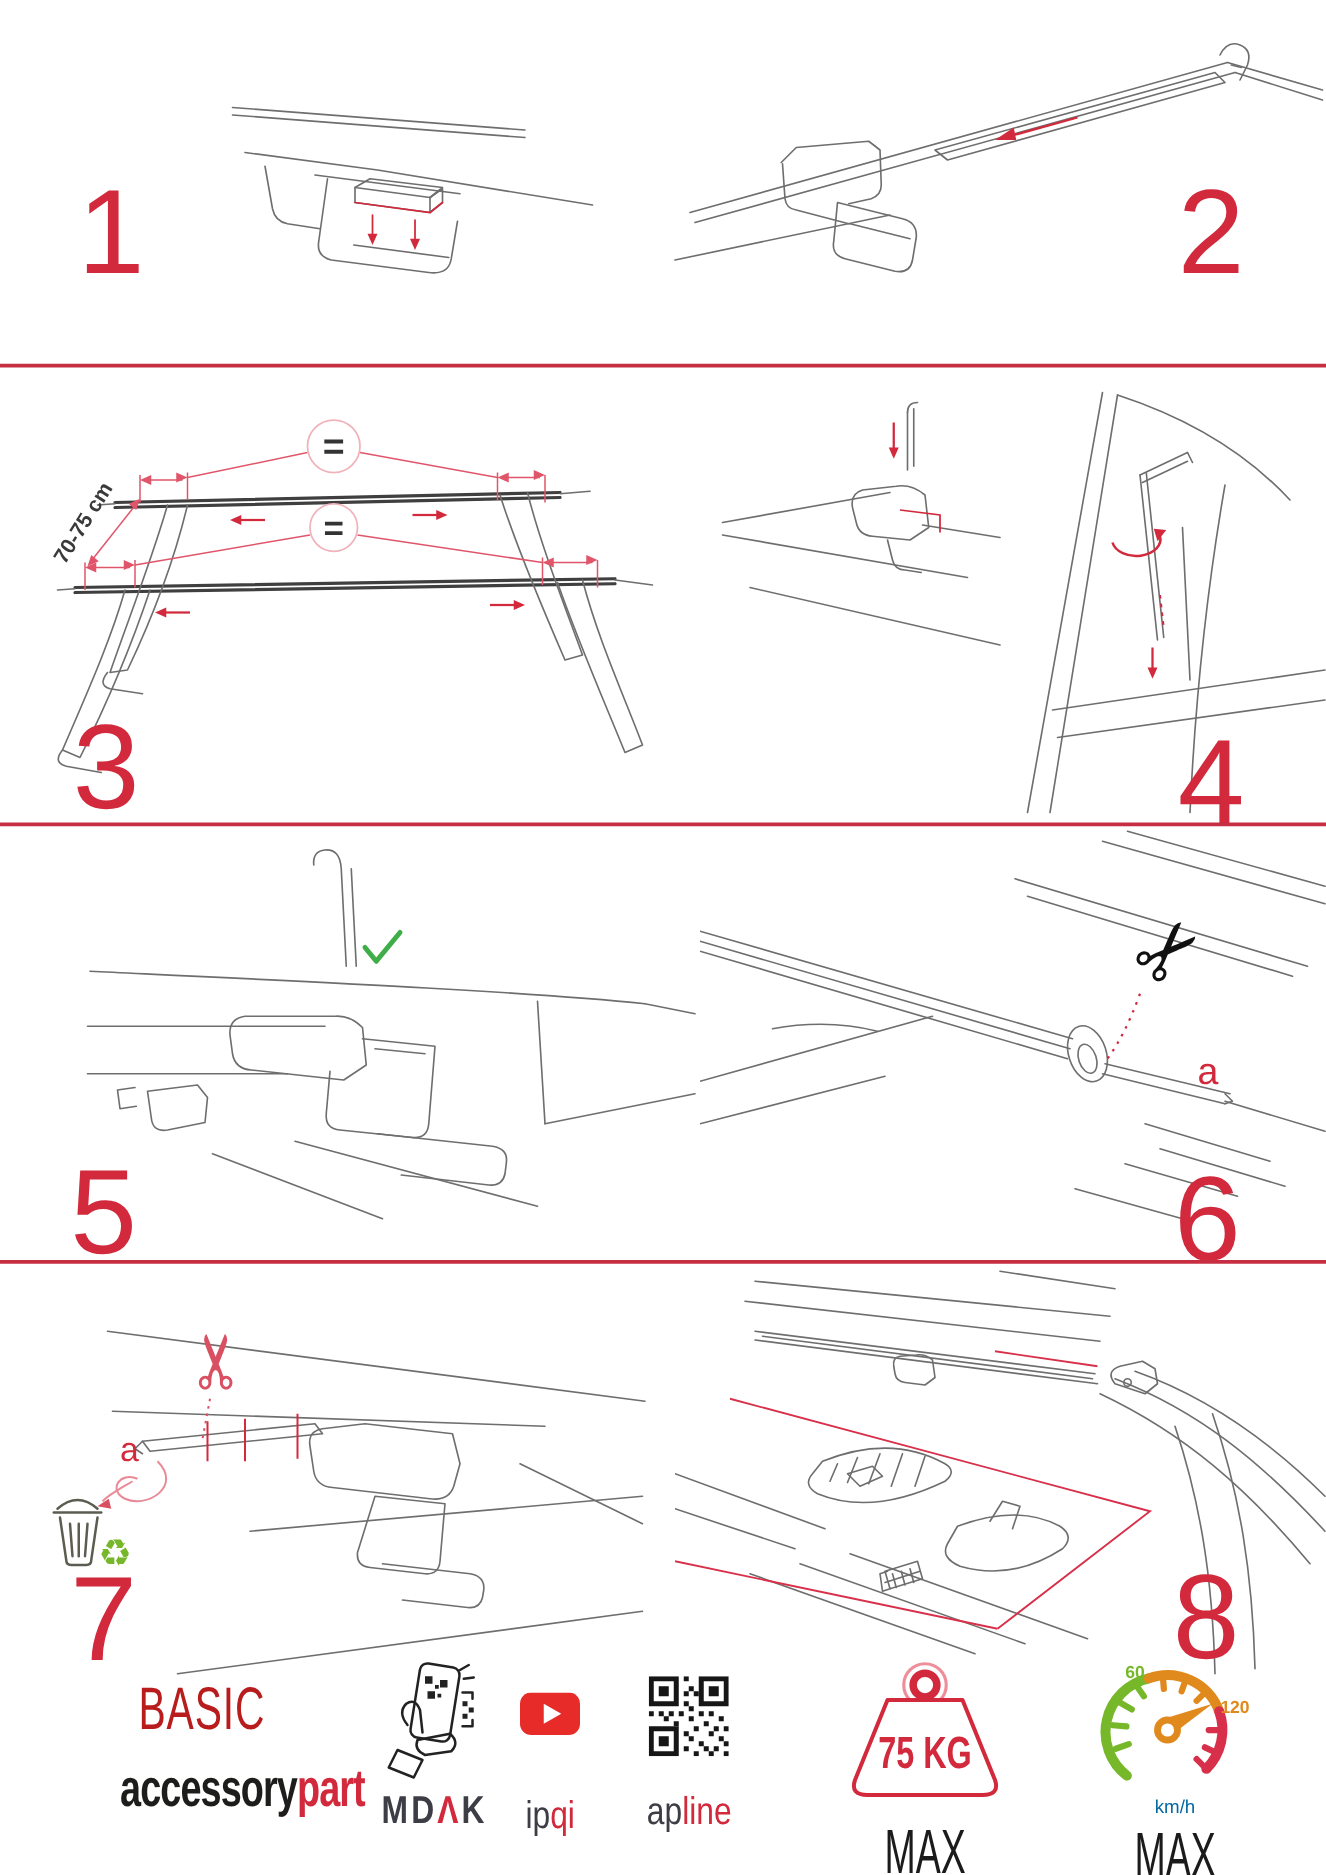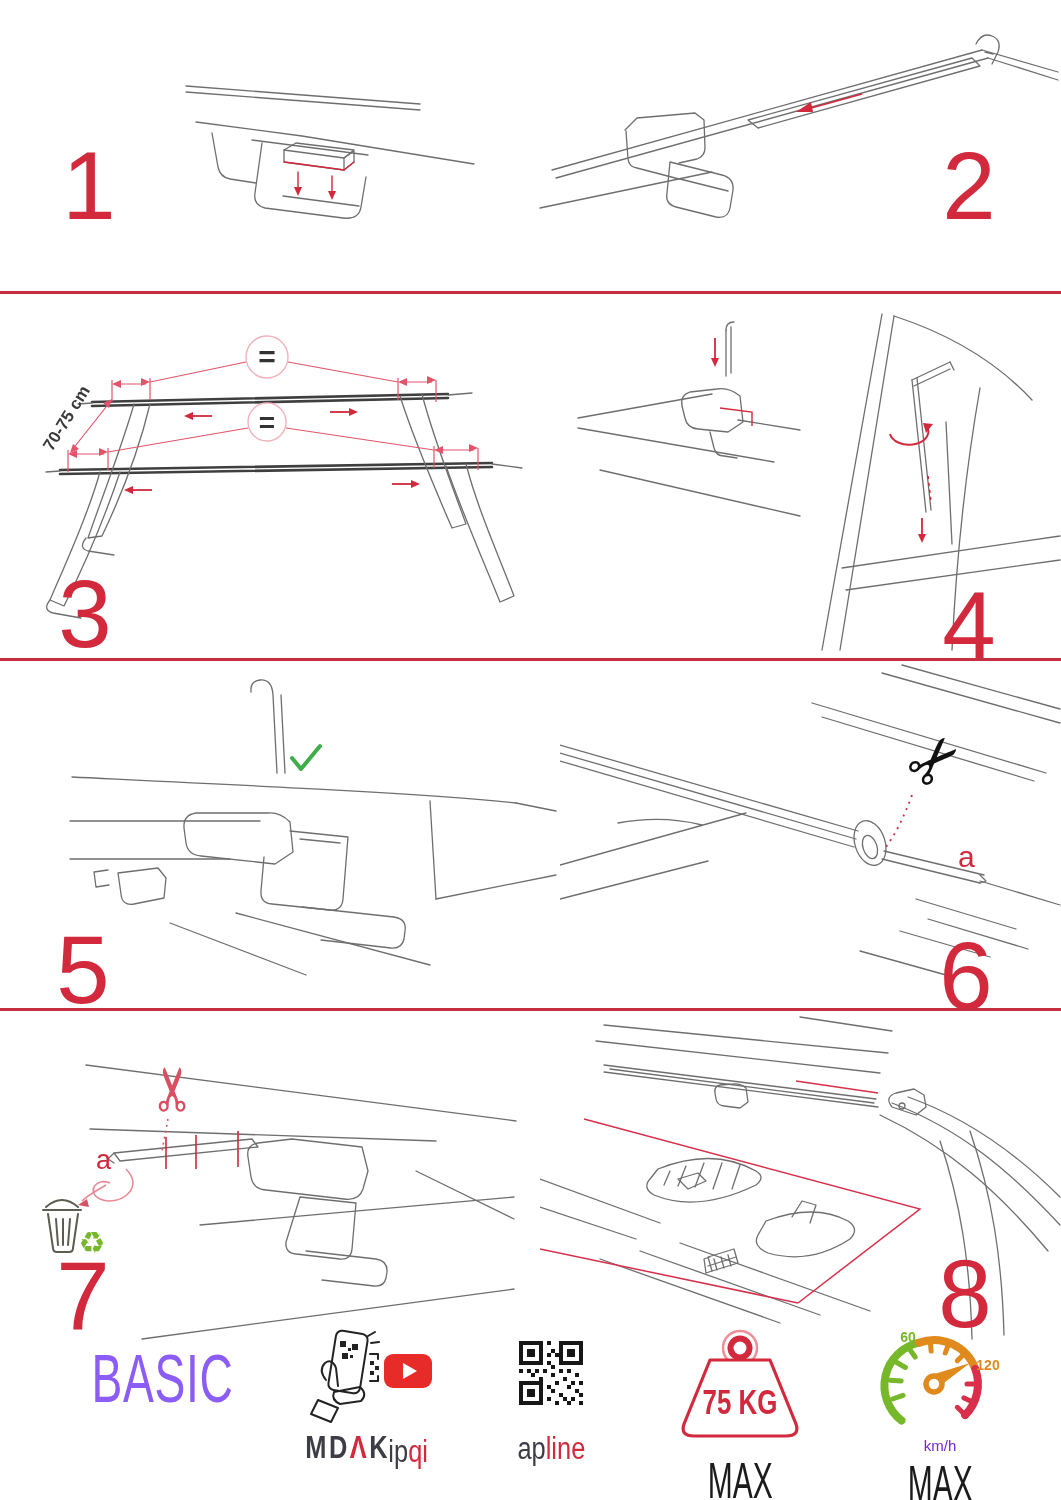--- a/index.html
+++ b/index.html
@@ -9,33 +9,33 @@
   .step-svg { position:absolute; }
   .step-num {
     position:absolute; color:#d2293c; font-size:96px; line-height:1;
     font-weight:400; text-align:center; letter-spacing:-2px;
   }
   .divider { position:absolute; left:0; width:1061px; height:3px; background:#c62f42; }
 
   
   .footer-block { position:absolute; text-align:center; }
   .squeeze { display:inline-block; transform-origin:center; white-space:nowrap; }
-  .brand-basic { color:#8b5cf6; font-size:68px; font-weight:500; line-height:1; letter-spacing:1px; }
+  .brand-basic { color:#b91c1c; font-size:48px; font-weight:500; line-height:1; letter-spacing:1px; }
   .brand-basic .squeeze { transform:scaleX(0.68); }
   .brand-sub { font-size:42px; font-weight:600; line-height:1; margin-top:18px; letter-spacing:-1px; }
   .brand-sub .squeeze { transform:scaleX(0.72); }
   .dark-txt { color:#1d1d1b; }
   .red-txt { color:#d2293c; }
   .gray-txt { color:#3d3d46; }
   .logo-word { font-size:31px; line-height:1;text-decoration:underline; }
   .logo-word .squeeze { transform:scaleX(0.82); }
   .mdak-word { font-weight:700; letter-spacing:3px; }
   .max-label { color:#1b1b1b; font-size:50px; font-weight:500; line-height:1; }
   .max-label .squeeze { transform:scaleX(0.60); }
-  .kmh-label { color:#6d28d9; font-size:15px; line-height:1; }
+  .kmh-label { color:#0369a1; font-size:15px; line-height:1; }
   svg { display:block; }
 </style>
 </head>
 <body>
 
 <div class="page">
 
   <svg class="step-svg" style="left:0;top:0" width="530" height="291" viewBox="0 0 530 291">
     <g stroke="#6e6e6e" stroke-width="1.3" fill="none" stroke-linecap="round" stroke-linejoin="round">
       <path d="M186,86 L420,104"></path>
@@ -312,20 +312,21 @@
       <path d="M44,108 L380,198 L258,292"></path>
       <path d="M258,292 L0,238"></path>
     </g>
   </svg>
   <div class="step-num" style="left:928px;top:1246px;width:72px">8</div>
 
   <div>
 
     <div class="footer-block" style="left:58px;top:1344px;width:208px">
       <div class="brand-basic"><span class="squeeze">BASIC</span></div>
+      <div class="brand-sub"><span class="squeeze"><span class="dark-txt">accessory</span><span class="red-txt">part</span></span></div>
     </div>
 
     <div class="footer-block" style="left:296px;top:1328px;width:100px">
       <svg width="76" height="96" viewBox="0 0 76 96" style="margin:0 auto">
         <g stroke="#222222" stroke-width="2" fill="none" stroke-linecap="round" stroke-linejoin="round">
           <rect x="24" y="4" width="32" height="60" rx="6" transform="rotate(9 40 34)"></rect>
           <path d="M60,8 l7,-4"></path>
             <path d="M63,15 l8,-1"></path>
           <path d="M62,26 h8 v5"></path>
             <path d="M70,48 v5 h-8"></path>
@@ -340,21 +341,21 @@
             <rect x="42" y="27" width="3" height="3"></rect>
           <rect x="40" y="20" width="3" height="3"></rect>
           <rect x="62" y="33" width="4" height="4"></rect>
             <rect x="67" y="38" width="4" height="4"></rect>
             <rect x="62" y="43" width="4" height="4"></rect>
         </g>
       </svg>
       <div class="logo-word mdak-word gray-txt" style="margin-top:8px"><span class="squeeze"><span>MD</span><span class="red-txt">Λ</span><span>K</span></span></div>
     </div>
 
-    <div class="footer-block" style="left:376px;top:1354px;width:64px">
+    <div class="footer-block" style="left:408px;top:1354px;width:64px">
       <svg width="48" height="34" viewBox="0 0 48 34" style="margin:0 auto">
         <rect x="0" y="0" width="48" height="34" rx="9" fill="#e62b29"></rect>
         <polygon points="19,9 19,25 33,17" fill="#ffffff"></polygon>
       </svg>
       <div class="logo-word gray-txt" style="margin-top:48px"><span class="squeeze"><span>ip</span><span class="red-txt">qi</span></span></div>
     </div>
 
     <div class="footer-block" style="left:508px;top:1341px;width:86px">
       <svg width="64" height="64" viewBox="0 0 64 64" style="margin:0 auto">
         <g fill="#161616">

